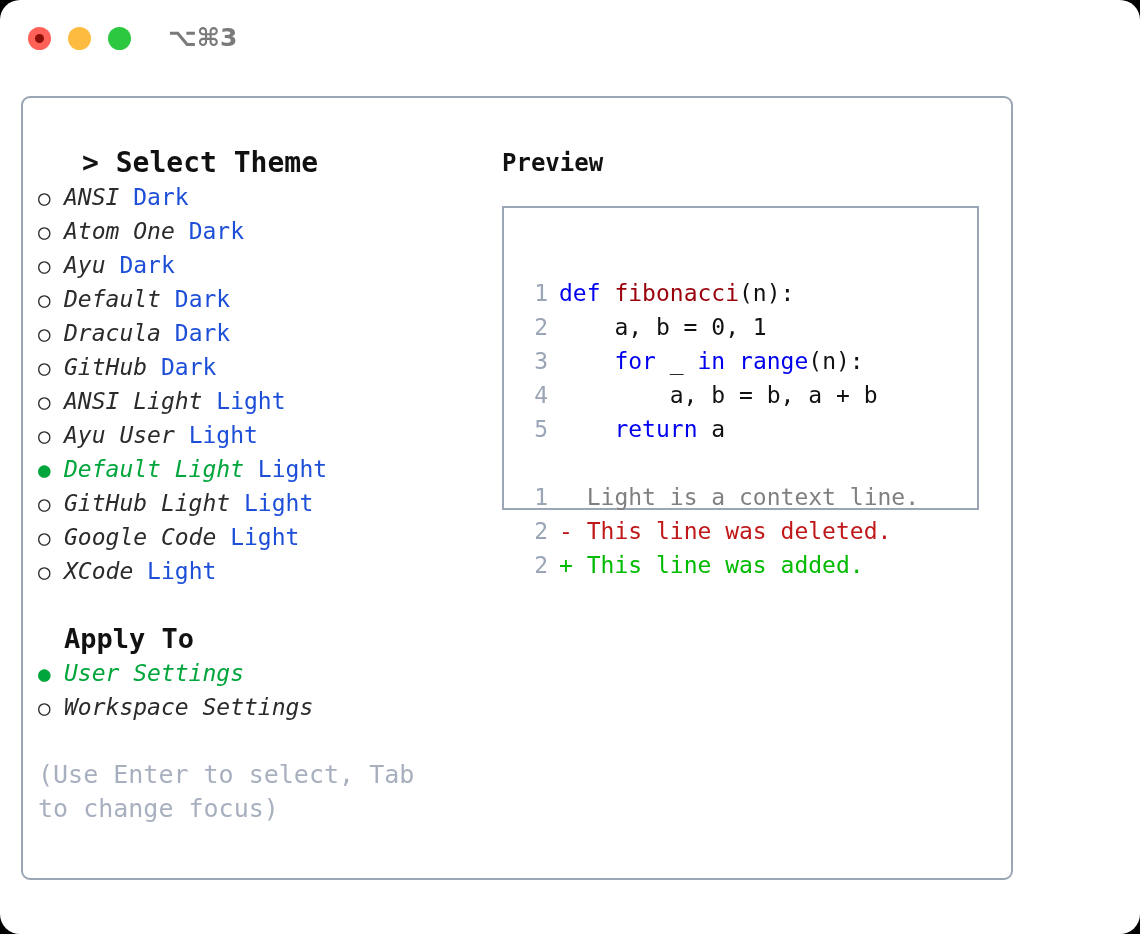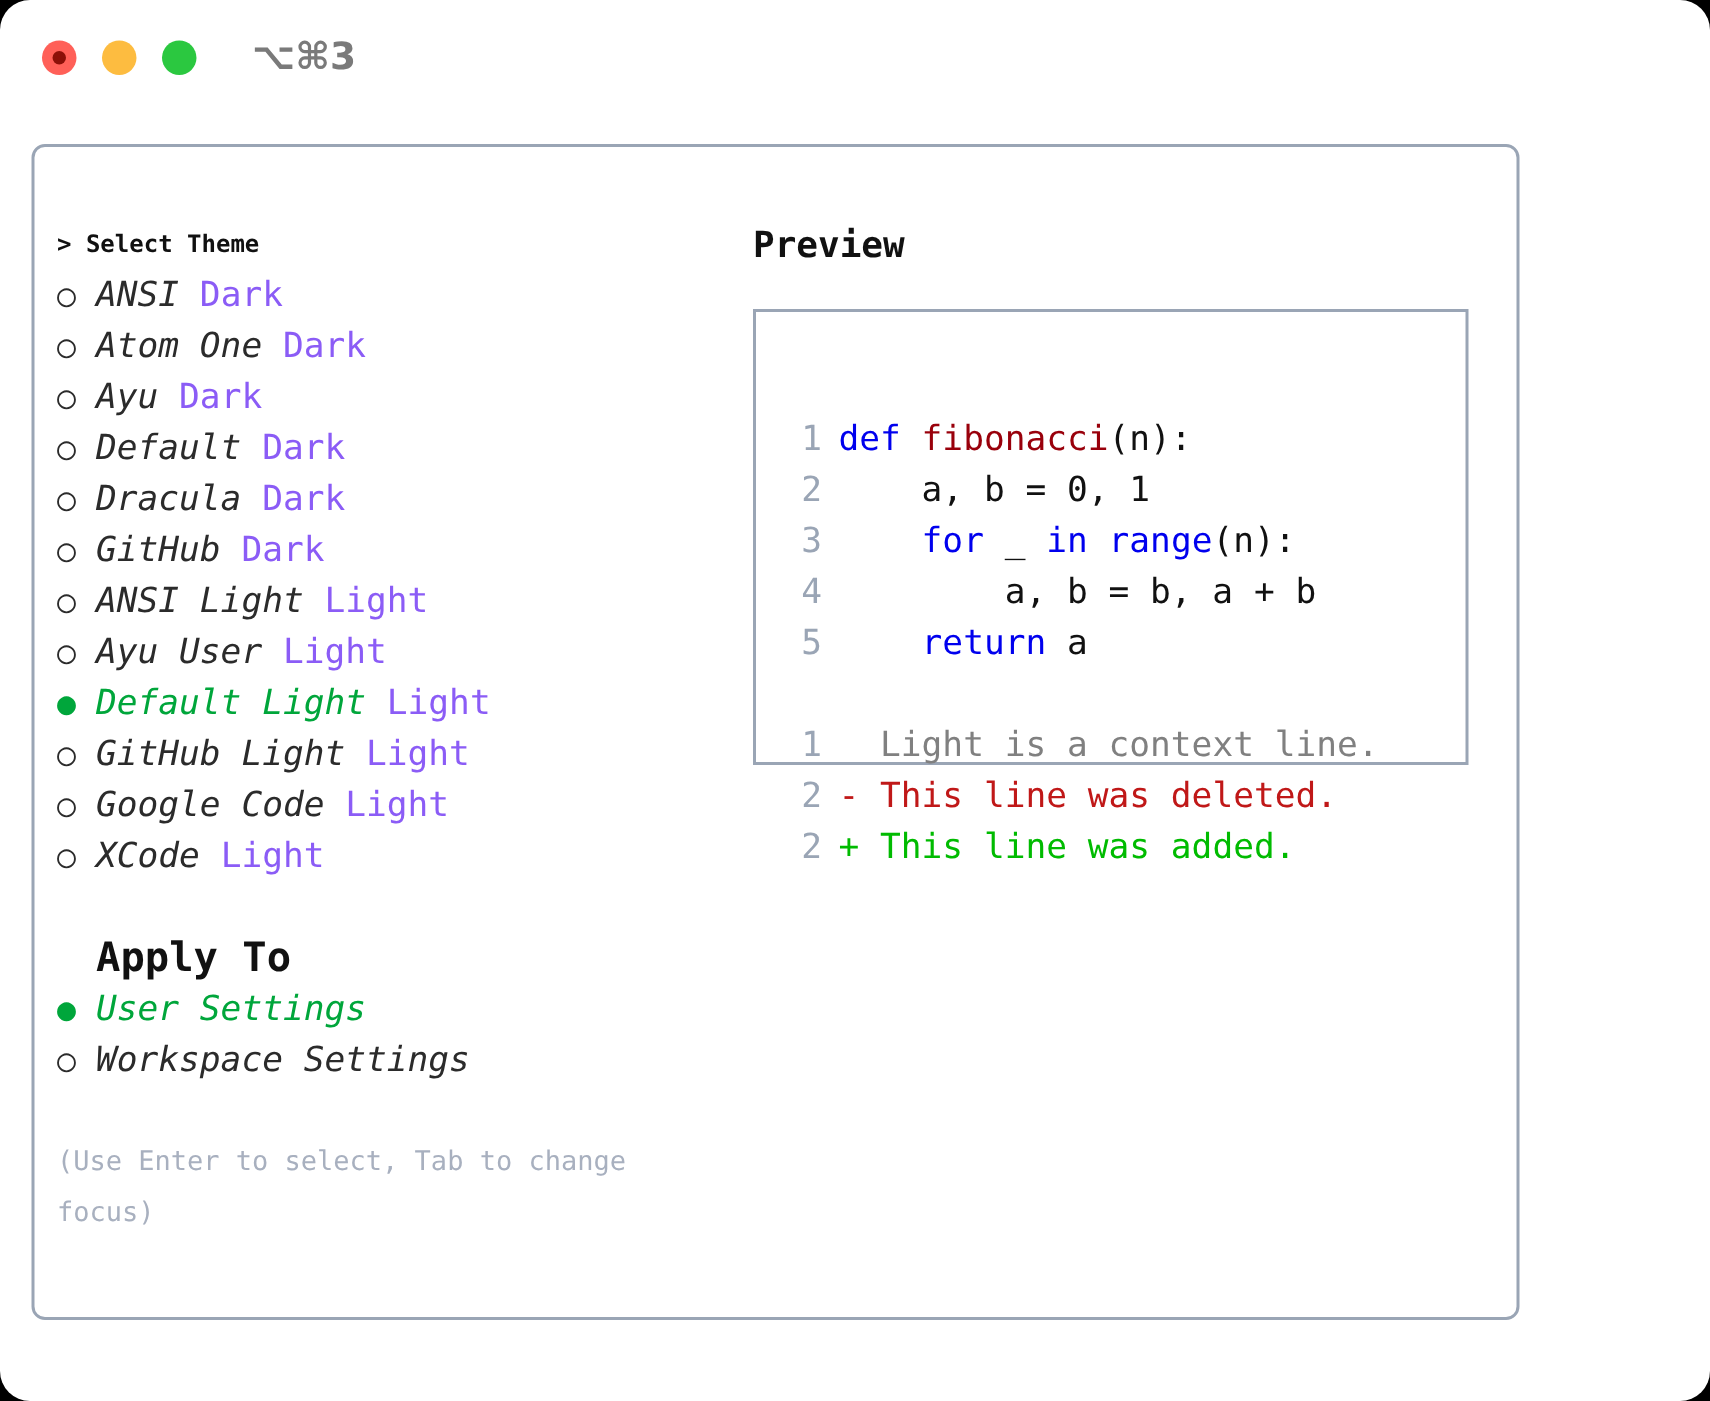--- a/index.html
+++ b/index.html
@@ -78,26 +78,27 @@
   }
 
   
   #theme-column {
     position: absolute;
     left: 15px;
     top: 48px;
     width: 450px;
   }
   .hdr {
-    font-size: 16px;
+    font-size: 28px;
     font-weight: bold;
     color: #111111;
     white-space: pre;
     line-height: 34px;
     height: 34px;
+    margin-left: 44px;
   }
   .opt {
     display: flex;
     align-items: baseline;
     line-height: 34px;
     height: 34px;
     font-size: 23px;
     color: #2b2b2b;
     white-space: pre;
   }
@@ -105,38 +106,38 @@
     display: inline-block;
     width: 26px;
     flex: 0 0 26px;
     font-size: 21px;
     color: #2b2b2b;
   }
   .opt.selected .marker { color: #00a63b; }
   .opt.selected .opt-label { color: #00a63b; }
   .opt-label { white-space: pre; font-style: italic; }
   .opt-tag {
-    color: #8b5cf6;
+    color: #1d4ed8;
     white-space: pre;
   }
   .spacer-row { height: 34px; }
 
   #apply-heading {
     margin-left: 26px;
     font-size: 27px;
     font-weight: bold;
     color: #111111;
     line-height: 34px;
     height: 34px;
     white-space: pre;
   }
 
   #hint {
     margin-top: 34px;
-    font-size: 18px;
+    font-size: 25px;
     color: #a8b0bf;
     line-height: 34px;
     width: 400px;
     white-space: pre-wrap;
   }
 
   
   #preview-column {
     position: absolute;
     left: 479px;

